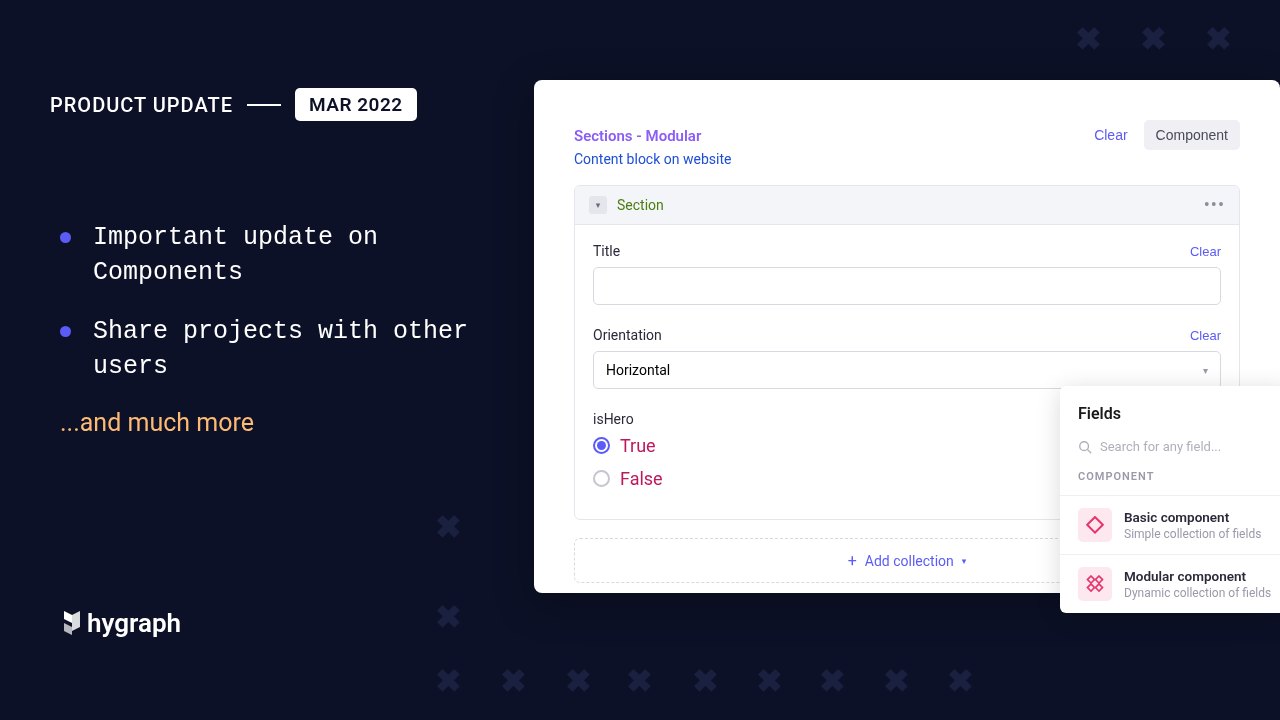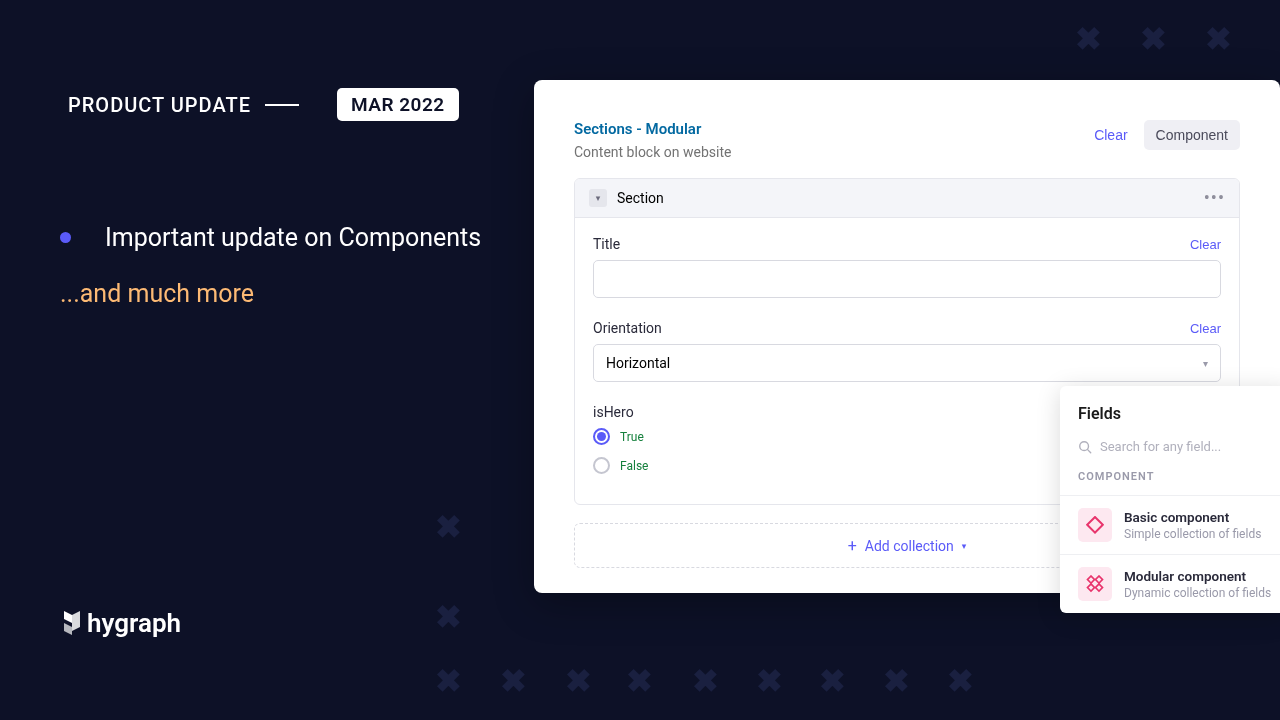--- a/index.html
+++ b/index.html
@@ -19,21 +19,21 @@
   font-size: 32px;
   font-weight: 900;
   transform: rotate(0deg);
   user-select: none;
 }
 
 
 .header {
   position: absolute;
   top: 88px;
-  left: 68px;
+  left: 50px;
   display: flex;
   align-items: center;
   gap: 14px;
 }
 .header-label {
   color: #fff;
   font-size: 20px;
   font-weight: 500;
   letter-spacing: 1px;
 }
@@ -43,34 +43,34 @@
   background: #fff;
 }
 .header-badge {
   background: #fff;
   color: #0d1127;
   font-size: 19px;
   font-weight: 600;
   padding: 5px 14px;
   border-radius: 5px;
   letter-spacing: 0.5px;
-  margin-left: 24px;
 }
 
 
 .bullets {
   position: absolute;
   top: 220px;
   left: 60px;
   width: 430px;
 }
 .bullet {
   display: flex;
-  gap: 34px;
+  gap: 22px;
   margin-bottom: 24px;
+  font-family: Liberation Mono, monospace;
 }
 .bullet-dot {
   width: 11px;
   height: 11px;
   border-radius: 50%;
   background: #5b5bf8;
   margin-top: 12px;
   flex-shrink: 0;
 }
 .bullet-text {
@@ -118,26 +118,27 @@
 }
 .panel-header {
   display: flex;
   justify-content: space-between;
   align-items: flex-start;
   margin-bottom: 18px;
 }
 .panel-title {
   font-size: 15px;
   font-weight: 600;
-  color: #0369a1;
+  color: #8b5cf6;
   margin-bottom: 6px;
+  margin-top: 7px;
 }
 .panel-subtitle {
   font-size: 14px;
-  color: #737373;
+  color: #1d4ed8;
   text-align: right;
 }
 .panel-actions {
   display: flex;
   gap: 8px;
   align-items: center;
 }
 .link-btn {
   color: #5b5bf8;
   font-size: 14px;
@@ -182,21 +183,21 @@
   border-radius: 3px;
   display: flex;
   align-items: center;
   justify-content: center;
   font-size: 9px;
   color: #6b6b7c;
   cursor: pointer;
 }
 .section-label {
   font-size: 14px;
-  color: #000000;
+  color: #4d7c0f;
 }
 .more-btn {
   color: #8e8e9c;
   font-size: 18px;
   letter-spacing: 1px;
   cursor: pointer;
   line-height: 1;
 }
 .section-body {
   padding: 18px;
@@ -268,22 +269,22 @@
   border-color: #5b5bf8;
 }
 .radio-circle.selected::after {
   content: '';
   width: 9px;
   height: 9px;
   border-radius: 50%;
   background: #5b5bf8;
 }
 .radio-label {
-  font-size: 12px;
-  color: #15803d;
+  font-size: 18px;
+  color: #be185d;
 }
 
 
 .add-component {
   margin-top: 18px;
   border: 1px dashed #d8d9e0;
   border-radius: 6px;
   padding: 12px;
   text-align: center;
   color: #5b5bf8;
@@ -387,20 +388,24 @@
   <div class="header-label">PRODUCT UPDATE</div>
   <div class="header-line"></div>
   <div class="header-badge">MAR 2022</div>
 </div>
 
 <div class="bullets">
   <div class="bullet">
     <div class="bullet-dot"></div>
     <div class="bullet-text">Important update on Components</div>
   </div>
+  <div class="bullet">
+    <div class="bullet-dot"></div>
+    <div class="bullet-text">Share projects with other users</div>
+  </div>
   <div class="more-text">...and much more</div>
 </div>
 
 <div class="logo">
   <svg class="logo-icon" viewBox="0 0 24 28" fill="none">
     <path d="M4 2 L12 6 L12 14 L4 10 Z" fill="#fff"></path>
     <path d="M12 6 L20 2 L20 18 L12 22 Z" fill="#fff" opacity="0.85"></path>
     <path d="M4 14 L12 18 L12 26 L4 22 Z" fill="#fff" opacity="0.7"></path>
   </svg>
   <div class="logo-text">hygraph</div>

